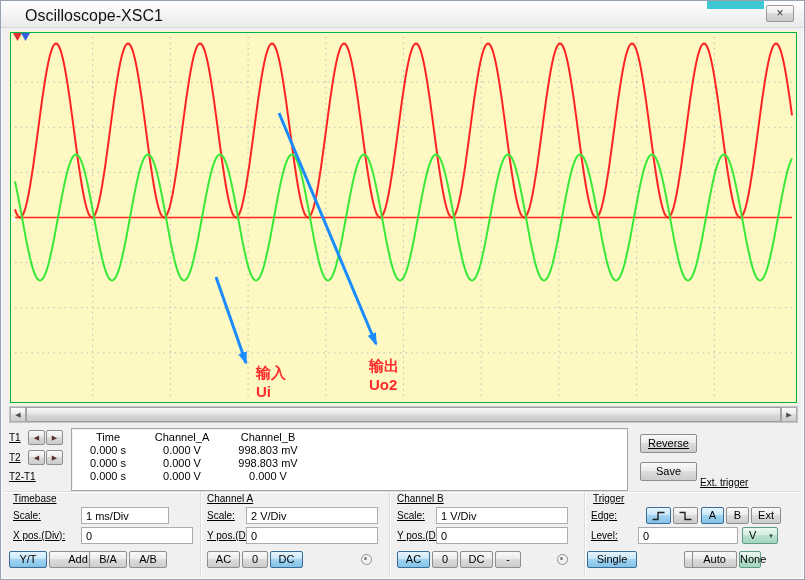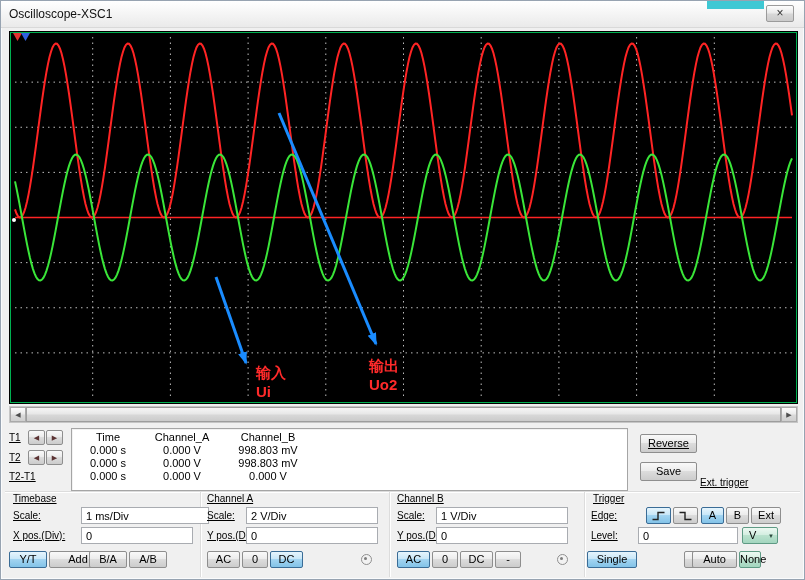--- a/index.html
+++ b/index.html
@@ -1,22 +1,22 @@
 <!DOCTYPE html>
 <html><head>
 <meta charset="utf-8">
 <style>
   html,body{margin:0;padding:0;}
   body{width:805px;height:580px;font-family:"Liberation Sans",sans-serif;background:#dfe4ea;position:relative;}
   .window{position:absolute;left:0;top:0;width:803px;height:578px;border:1px solid #97a3b1;background:#f0f0f0;overflow:hidden;box-shadow:inset 0 0 0 1px #fafbfc;}
   .titlebar{position:absolute;left:0;top:0;width:100%;height:26px;background:linear-gradient(#ffffff,#eaeaea);border-bottom:1px solid #d9d9d9;}
-  .title{position:absolute;left:8px;top:6px;font-size:12px;color:#111;text-align:right;}
+  .title{position:absolute;left:24px;top:6px;font-size:16px;color:#111;text-align:right;}
   .teal{position:absolute;left:706px;top:0;width:57px;height:8px;background:#3fc8d4;}
   .close-btn{position:absolute;left:765px;top:4px;width:28px;height:17px;box-sizing:border-box;border:1px solid #9b9b9b;border-radius:2px;background:linear-gradient(#fdfdfd,#e9e9e9 48%,#d8d8d8 52%,#cbcbcb);text-align:center;line-height:14px;font-size:12px;color:#333;}
-  .scope{position:absolute;left:8px;top:30px;width:789px;height:373px;background:#000000;overflow:hidden;}
+  .scope{position:absolute;left:8px;top:30px;width:789px;height:373px;background:#fef9c3;overflow:hidden;}
   .anno{position:absolute;color:#ff2a2a;font-weight:bold;font-size:15px;line-height:19px;white-space:nowrap;}
   .scrollbar{position:absolute;left:8px;top:405px;width:789px;height:17px;box-sizing:border-box;background:#ececec;border:1px solid #c6c6c6;}
   .sb-btn{position:absolute;top:0;width:16px;height:15px;box-sizing:border-box;background:linear-gradient(#fdfdfd,#e9e9e9 48%,#dadada 52%,#cfcfcf);border:1px solid #a9a9a9;text-align:center;line-height:13px;font-size:7px;color:#4d4d4d;}
   .sb-thumb{position:absolute;left:16px;top:0;width:755px;height:15px;box-sizing:border-box;background:linear-gradient(#f6f6f6,#e6e6e6 48%,#d8d8d8 52%,#cbcbcb);border:1px solid #9d9d9d;}
   .lbl{position:absolute;font-size:10px;color:#000;white-space:nowrap;text-decoration:underline;}
   .group-title{top:492px;}
   .btn{position:absolute;height:17px;box-sizing:border-box;border:1px solid #8e8e8e;border-radius:2px;background:linear-gradient(#f9f9f9,#ececec 45%,#dcdcdc 50%,#cccccc);font-size:11px;color:#000;text-align:center;line-height:15px;cursor:default;}
   .btn.pressed{border-color:#3a6c96;background:linear-gradient(#e6f5fd,#c9e7f8 45%,#a2d4f1 50%,#83c3e8);}
   .btn.tealbtn{border-color:#5e9a84;background:linear-gradient(#ecf8f2,#d4eee1 45%,#b9e1cd 50%,#a3d6bf);}
   .btn.big{height:19px;line-height:17px;}
@@ -135,21 +135,21 @@
   <div class="btn big" style="left:639px;top:461px;width:57px;">Save</div>
   <span class="lbl" style="left:699px;top:476px;">Ext. trigger</span>
 
   <div class="hsep"></div>
   <div class="vsep" style="left:199px;"></div>
   <div class="vsep" style="left:388px;"></div>
   <div class="vsep" style="left:583px;"></div>
 
   <span class="lbl group-title" style="left:12px;">Timebase</span>
   <span class="lbl" style="left:12px;top:509px;">Scale:</span>
-  <input class="tbx" style="left: 80px; top: 506px; width: 128px;" readonly="" value="1 ms/Div">
+  <input class="tbx" style="left: 80px; top: 506px; width: 88px;" readonly="" value="1 ms/Div">
   <span class="lbl" style="left:12px;top:529px;">X pos.(Div):</span>
   <input class="tbx" style="left: 80px; top: 526px; width: 112px;" readonly="" value="0">
   <div class="btn pressed" style="left:8px;top:550px;width:38px;">Y/T</div>
   <div class="btn" style="left:48px;top:550px;width:58px;">Add</div>
   <div class="btn" style="left:88px;top:550px;width:38px;">B/A</div>
   <div class="btn" style="left:128px;top:550px;width:38px;">A/B</div>
 
   <span class="lbl group-title" style="left:206px;">Channel A</span>
   <span class="lbl" style="left:206px;top:509px;">Scale:</span>
   <input class="tbx" style="left: 245px; top: 506px; width: 132px;" readonly="" value="2 V/Div">

